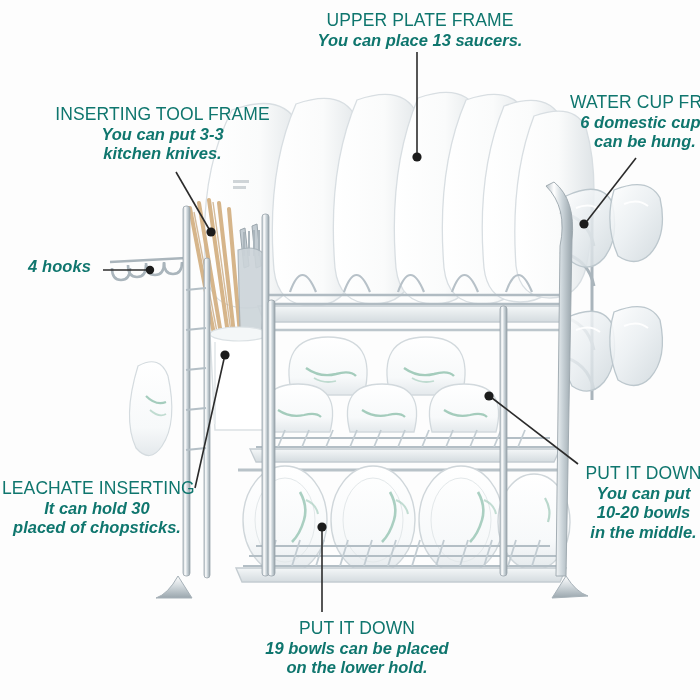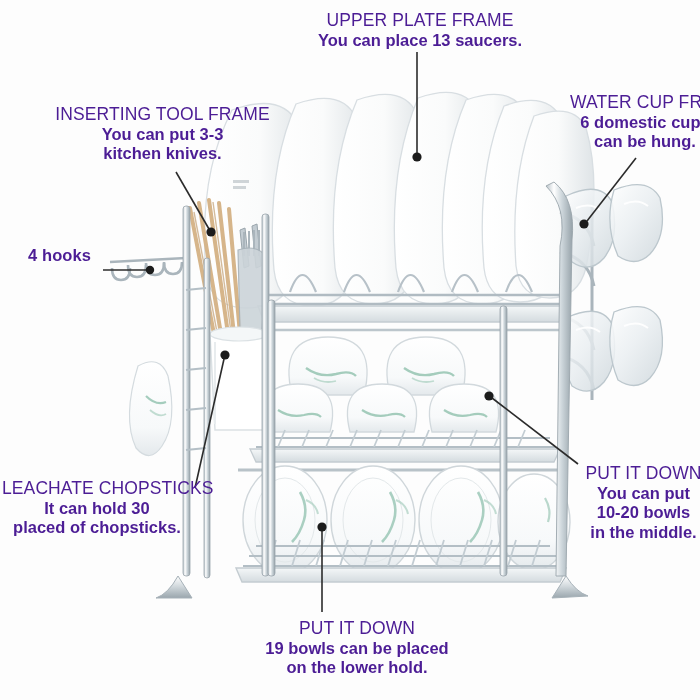--- a/index.html
+++ b/index.html
@@ -24,42 +24,43 @@
   
   #product-svg {
     position: absolute;
     top: 0; left: 0;
     width: 700px;
     height: 700px;
   }
   
   .callout {
     position: absolute;
-    color: #4c1d95;
+    color: #0f766e;
     line-height: 1.18;
     white-space: nowrap;
   }
   .callout .ttl {
     display: block;
     font-size: 17.5px;
     letter-spacing: 0.1px;
     font-weight: 400;
   }
   .callout .ln {
     display: block;
     font-size: 16.5px;
     font-weight: 600;
+    font-style: italic;
   }
   .c-center { text-align: center; }
   .c-left   { text-align: left; }
 
   #callout-upper-plate   { left: 310px; top: 10px;  width: 220px; }
   #callout-inserting     { left: 22px;  top: 104px; width: 215px; margin-left: 33px; }
   #callout-water-cup     { left: 570px; top: 92px;  width: 150px; }
-  #callout-hooks         { left: 28px;  top: 246px; width: 90px;  }
+  #callout-hooks         { left: 28px;  top: 257px; width: 90px; font-style: italic;  }
   #callout-leachate      { left: 2px;   top: 478px; width: 190px; }
   #callout-put-middle    { left: 581px; top: 463px; width: 125px; }
   #callout-put-lower     { left: 222px; top: 618px; width: 270px; }
 
   #callout-hooks .ttl { font-size: 16.5px; font-weight: 600; }
 </style>
 </head>
 <body>
 
 <div id="stage">
@@ -384,21 +385,21 @@
     <span class="ttl">WATER CUP FRAME</span>
     <span class="ln">6 domestic cups</span>
     <span class="ln">can be hung.</span>
   </div>
 
   <div class="callout c-left" id="callout-hooks">
     <span class="ttl">4 hooks</span>
   </div>
 
   <div class="callout c-center" id="callout-leachate">
-    <span class="ttl">LEACHATE CHOPSTICKS</span>
+    <span class="ttl">LEACHATE INSERTING</span>
     <span class="ln">It can hold 30</span>
     <span class="ln">placed of chopsticks.</span>
   </div>
 
   <div class="callout c-center" id="callout-put-middle">
     <span class="ttl">PUT IT DOWN</span>
     <span class="ln">You can put</span>
     <span class="ln">10-20 bowls</span>
     <span class="ln">in the middle.</span>
   </div>

